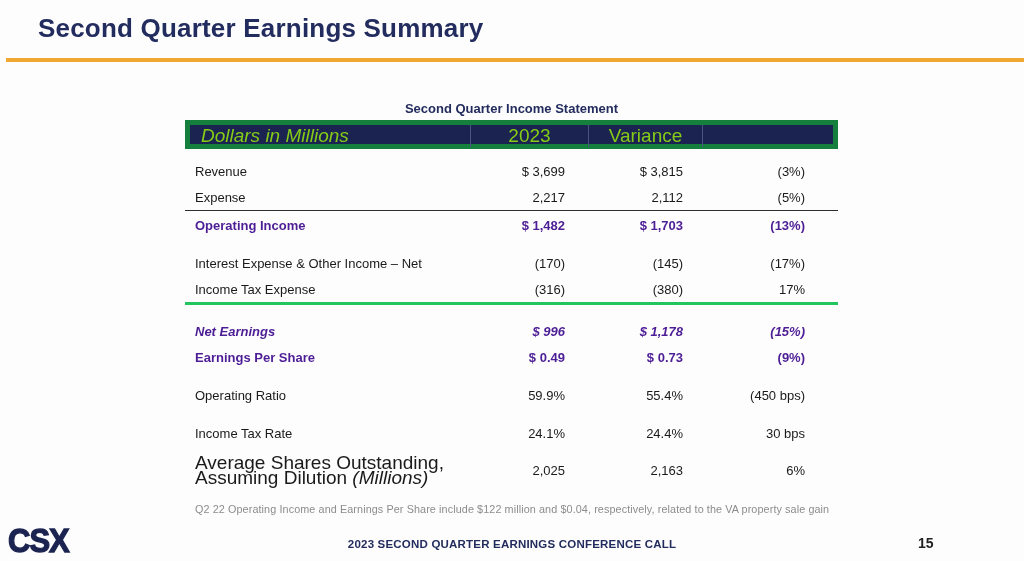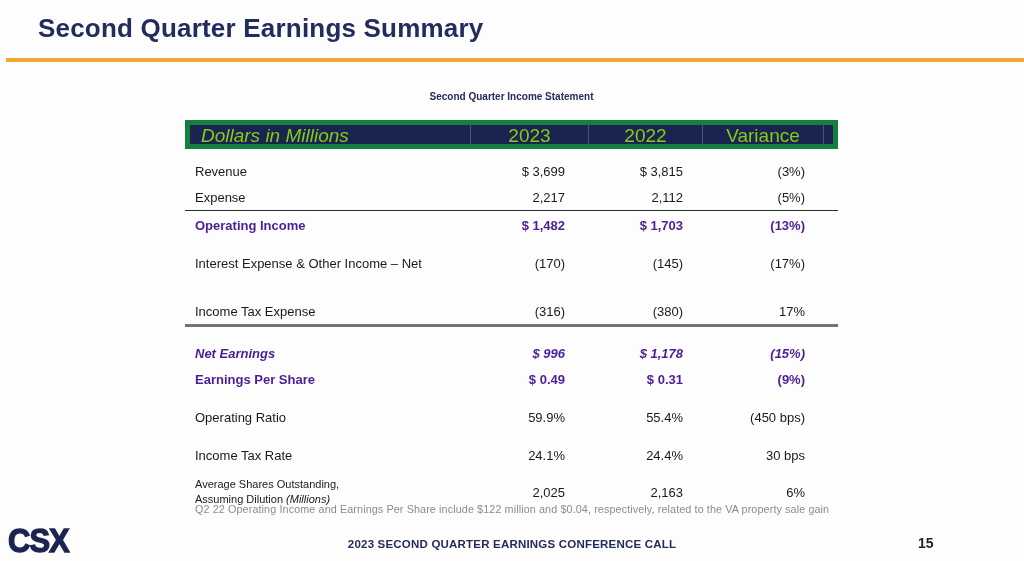--- a/index.html
+++ b/index.html
@@ -20,22 +20,22 @@
     font-size:26px; font-weight:700; letter-spacing:0.2px;
     color:#232C5E;
   }
   .gold-rule {
     position:absolute; left:6px; right:0; top:58px;
     height:4px; background:#F0A830;
   }
 
   
   .tbl-title {
-    position:absolute; left:185px; width:653px; top:91px;
-    text-align:center; font-size:10px; font-weight:700;
+    position:absolute; left:185px; width:653px; top:101px;
+    text-align:center; font-size:13px; font-weight:700;
     color:#232C5E;
   }
   .tbl {
     position:absolute; left:185px; top:120px; width:653px;
     font-size:13px; color:#1A1A1A;
   }
   .trow {
     display:grid;
     grid-template-columns:280px 118px 114px 121px 20px;
     align-items:center;
@@ -57,26 +57,26 @@
   .cv.c3 { padding-right:13px; }
 
   .h26 { height:26px; }
   .h27 { height:27px; }
   .bold { font-weight:700; color:#4c1d95; }
 
   .row-revenue   { margin-top:9px; }
   .row-expense   { border-bottom:1.5px solid #2e2e2e; }
   .row-opinc     { margin-top:1px; }
   .row-interest  { margin-top:11px; }
-  .row-taxexp    { border-bottom:3px solid #737373;margin-top:22px; }
+  .row-taxexp    { border-bottom:3px solid #22c55e; }
   .row-netearn   { margin-top:13px;font-style:italic; }
   .row-opratio   { margin-top:12px; }
   .row-taxrate   { margin-top:12px; }
   .row-avgshares { margin-top:4px; height:40px; }
-  .row-avgshares .cl { line-height:15.5px; font-size:11px; }
+  .row-avgshares .cl { line-height:15.5px; font-size:19px; }
   .it { font-style:italic; }
 
   
   .footnote {
     position:absolute; left:195px; top:503px;
     font-size:10.8px; color:#8C8C8C; letter-spacing:0.1px;
   }
 
   
   .logo {
@@ -104,21 +104,20 @@
   <div class="slide-title">Second Quarter Earnings Summary</div>
   <div class="gold-rule"></div>
 
   <div class="tbl-title">Second Quarter Income Statement</div>
 
   <div class="tbl">
 
     <div class="trow thead">
       <div class="hlabel">Dollars in Millions</div>
       <div class="hcol">2023</div>
-      <div class="hcol">2022</div>
       <div class="hcol">Variance</div>
       <div class="hsliver"></div>
     </div>
 
     <div class="trow h26 row-revenue">
       <div class="cl">Revenue</div>
       <div class="cv c1">$ 3,699</div>
       <div class="cv c2">$ 3,815</div>
       <div class="cv c3">(3%)</div>
       <div></div>
@@ -160,21 +159,21 @@
       <div class="cl">Net Earnings</div>
       <div class="cv c1">$ 996</div>
       <div class="cv c2">$ 1,178</div>
       <div class="cv c3">(15%)</div>
       <div></div>
     </div>
 
     <div class="trow h26 bold">
       <div class="cl">Earnings Per Share</div>
       <div class="cv c1">$ 0.49</div>
-      <div class="cv c2">$ 0.31</div>
+      <div class="cv c2">$ 0.73</div>
       <div class="cv c3">(9%)</div>
       <div></div>
     </div>
 
     <div class="trow h26 row-opratio">
       <div class="cl">Operating Ratio</div>
       <div class="cv c1">59.9%</div>
       <div class="cv c2">55.4%</div>
       <div class="cv c3">(450 bps)</div>
       <div></div>

